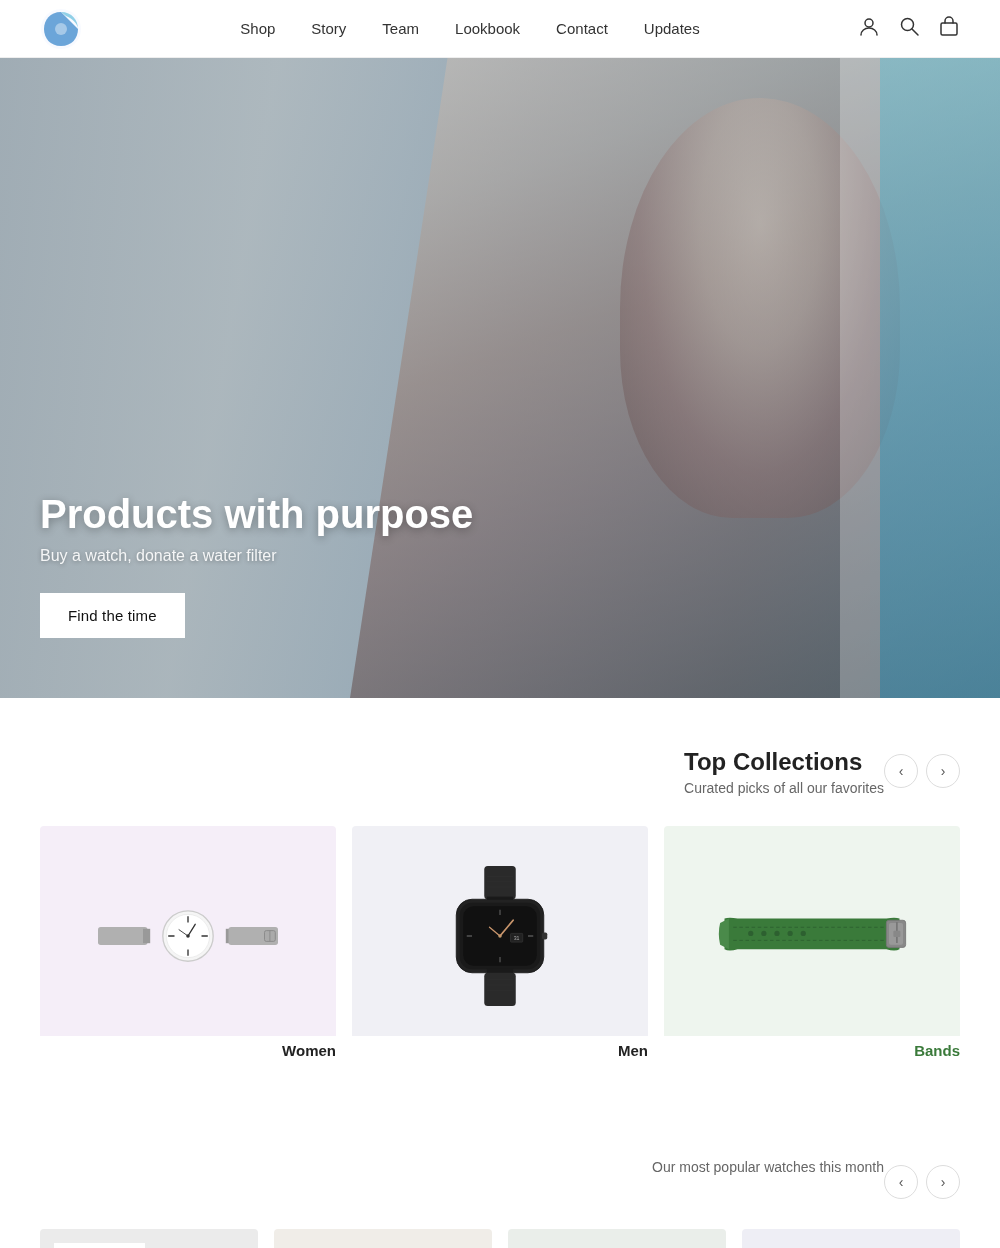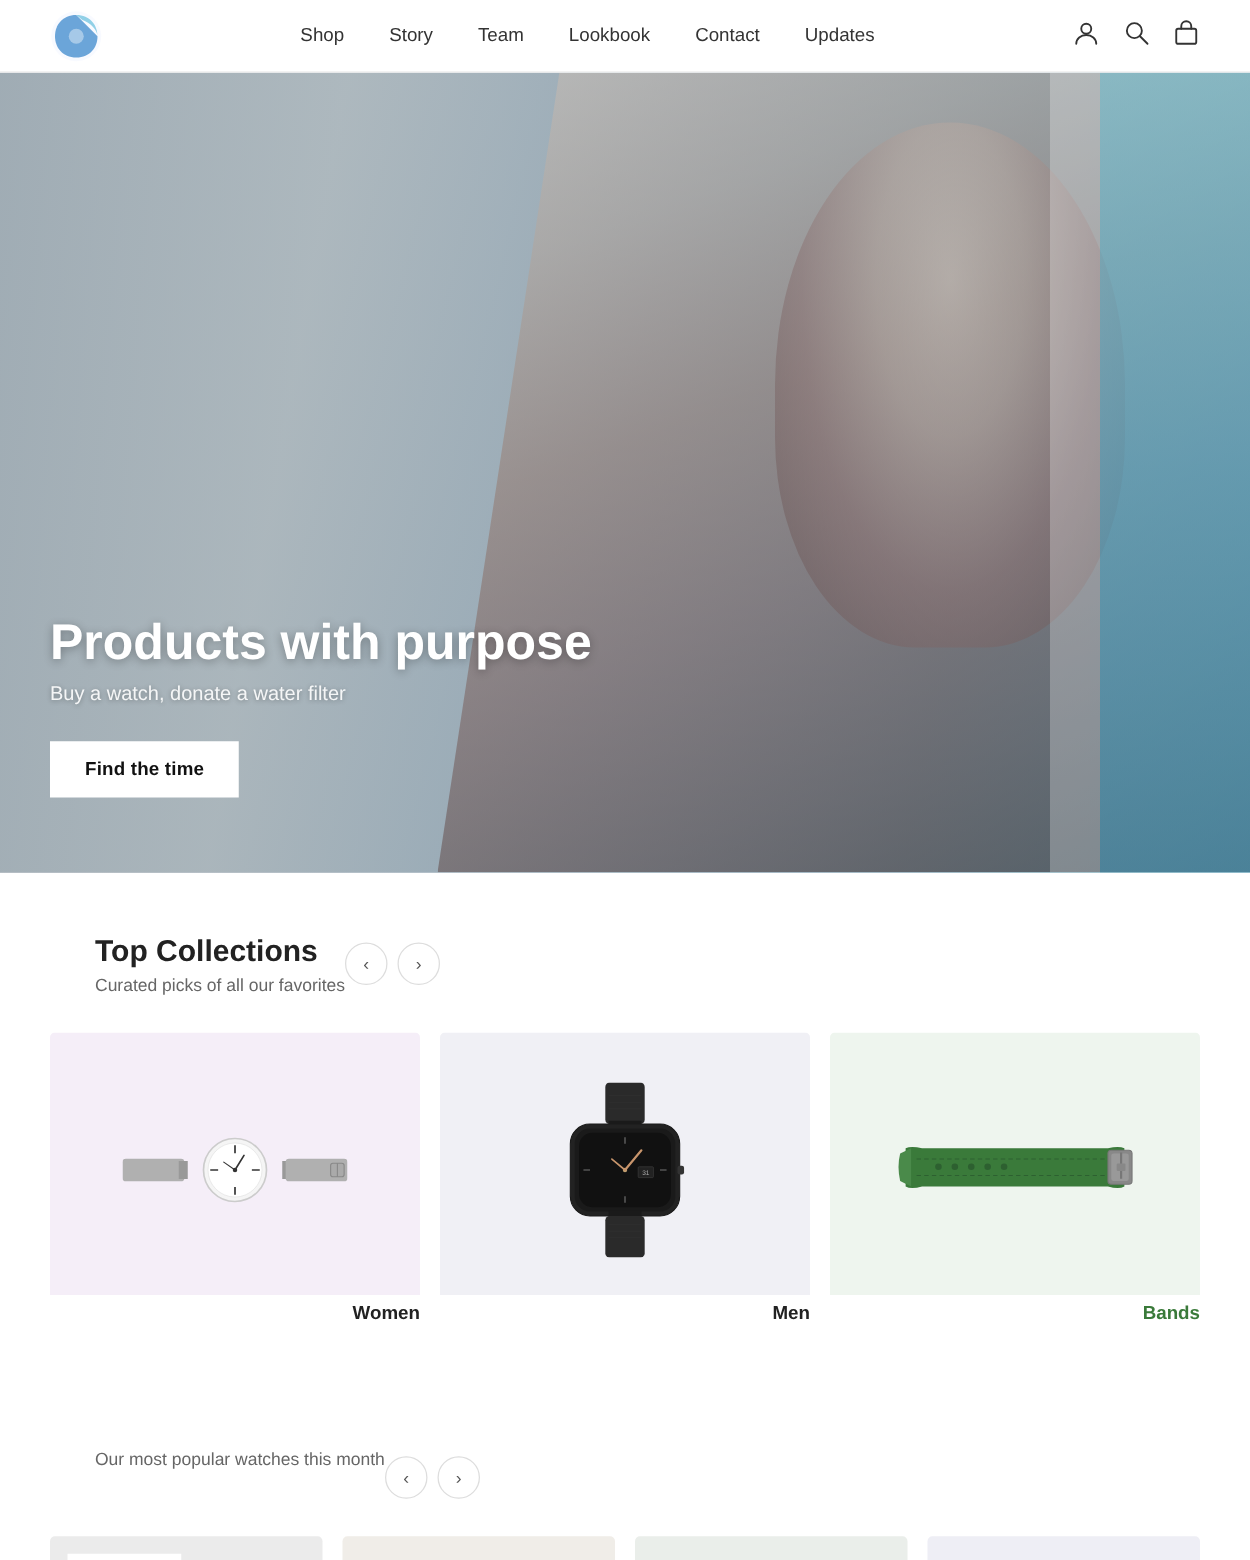--- a/index.html
+++ b/index.html
@@ -41,27 +41,27 @@
       font-size: 40px; font-weight: 700; color: #fff;
       text-shadow: 0 2px 8px rgba(0,0,0,0.3); margin-bottom: 10px;
       line-height: 1.15;
     }
     .hero-subtitle {
       font-size: 16px; color: rgba(255,255,255,0.9);
       text-shadow: 0 1px 4px rgba(0,0,0,0.3); margin-bottom: 28px;
     }
     .hero-btn {
       background: #fff; color: #111; border: none; padding: 14px 28px;
-      font-size: 15px; font-weight: 700; cursor: pointer;
+      font-size: 15px; font-weight: 400; cursor: pointer;
       letter-spacing: 0.01em;
     }
 
     
     .section { padding: 50px 40px 30px; }
-    .section-header { display: flex; align-items: flex-start; justify-content: flex-start; margin-bottom: 30px; margin-left: 36px; }
+    .section-header { display: flex; align-items: flex-start; justify-content: flex-end; margin-bottom: 30px; }
     .section-title { font-size: 24px; font-weight: 700; margin-bottom: 4px; }
     .section-subtitle { font-size: 14px; color: #666; }
     .carousel-controls { display: flex; gap: 8px; align-items: center; margin-top: 6px; }
     .carousel-btn {
       width: 34px; height: 34px; border-radius: 50%; border: 1px solid #ddd;
       background: #fff; cursor: pointer; display: flex; align-items: center;
       justify-content: center; font-size: 14px; color: #555;
     }
 
     

